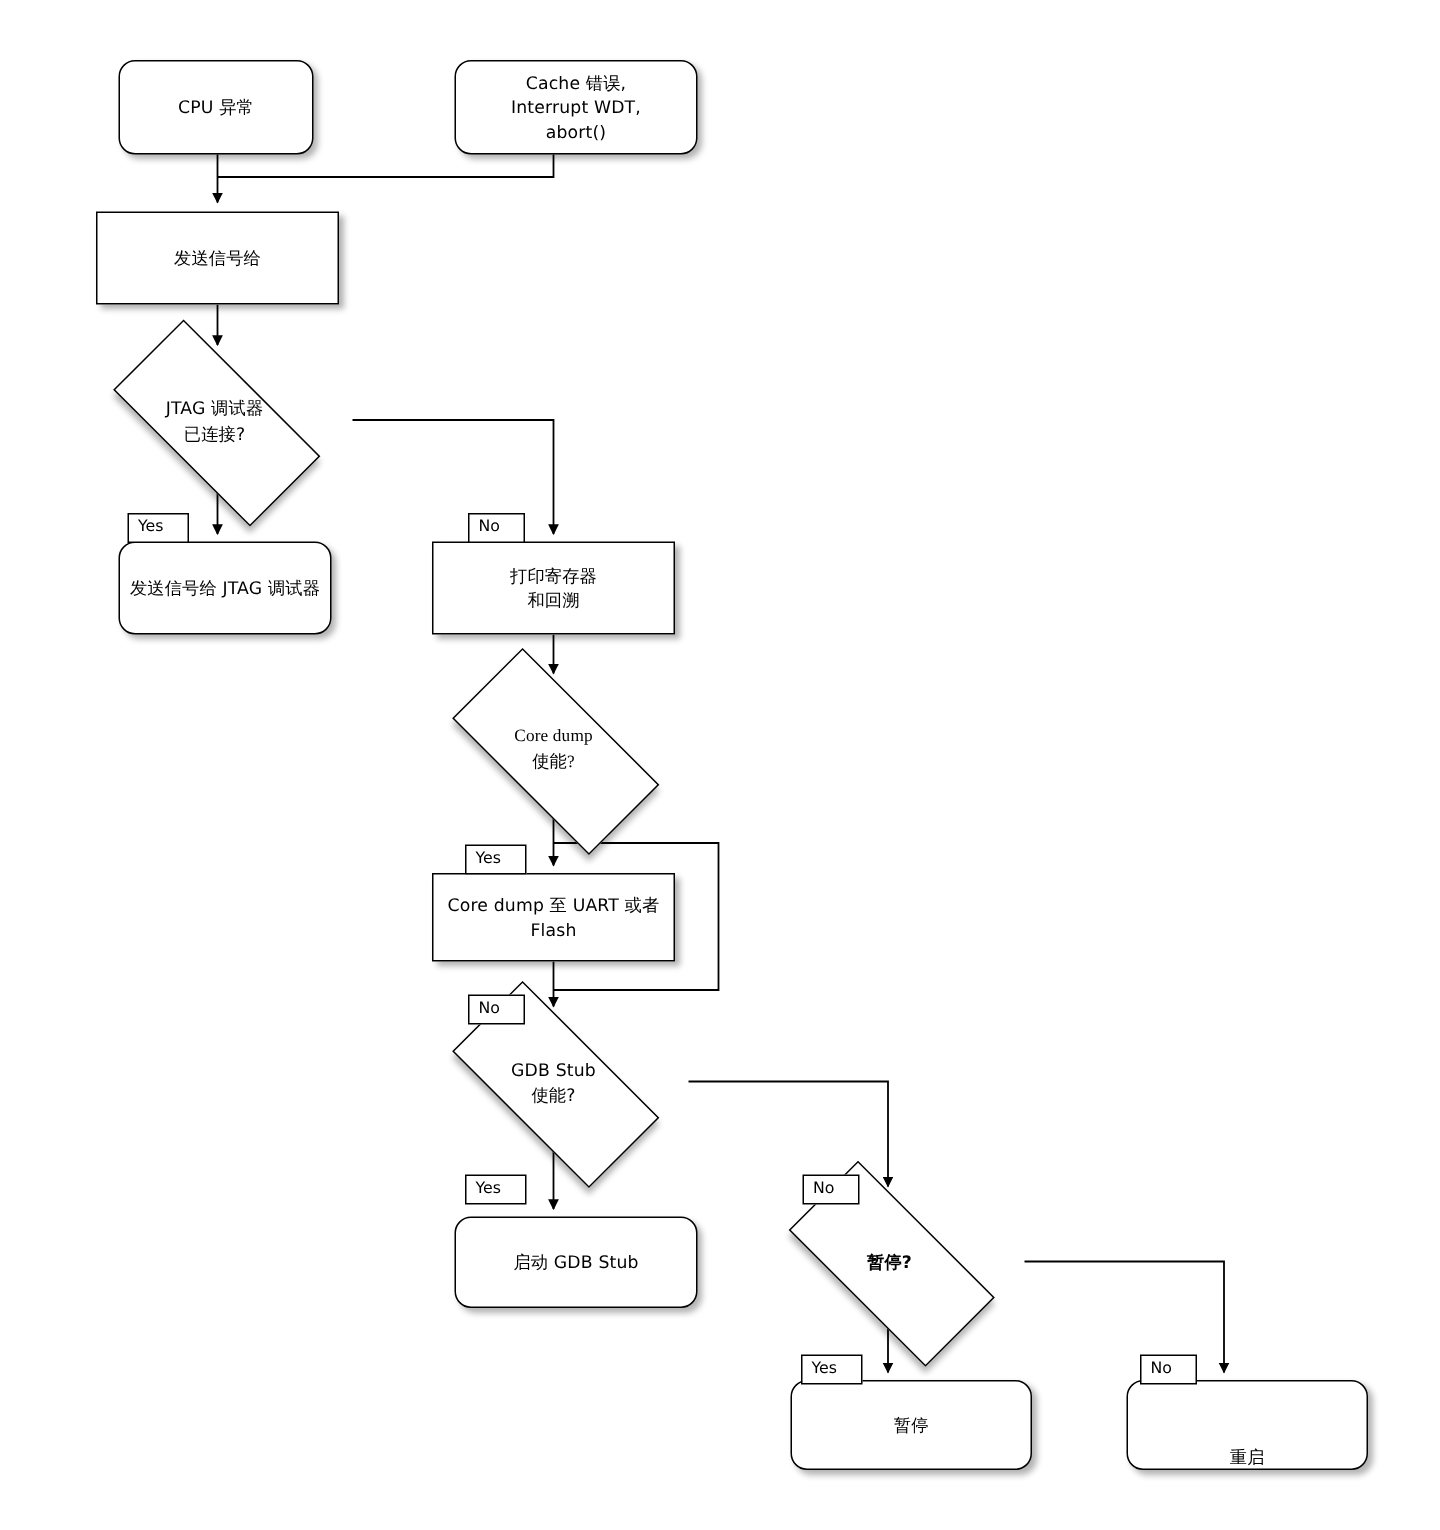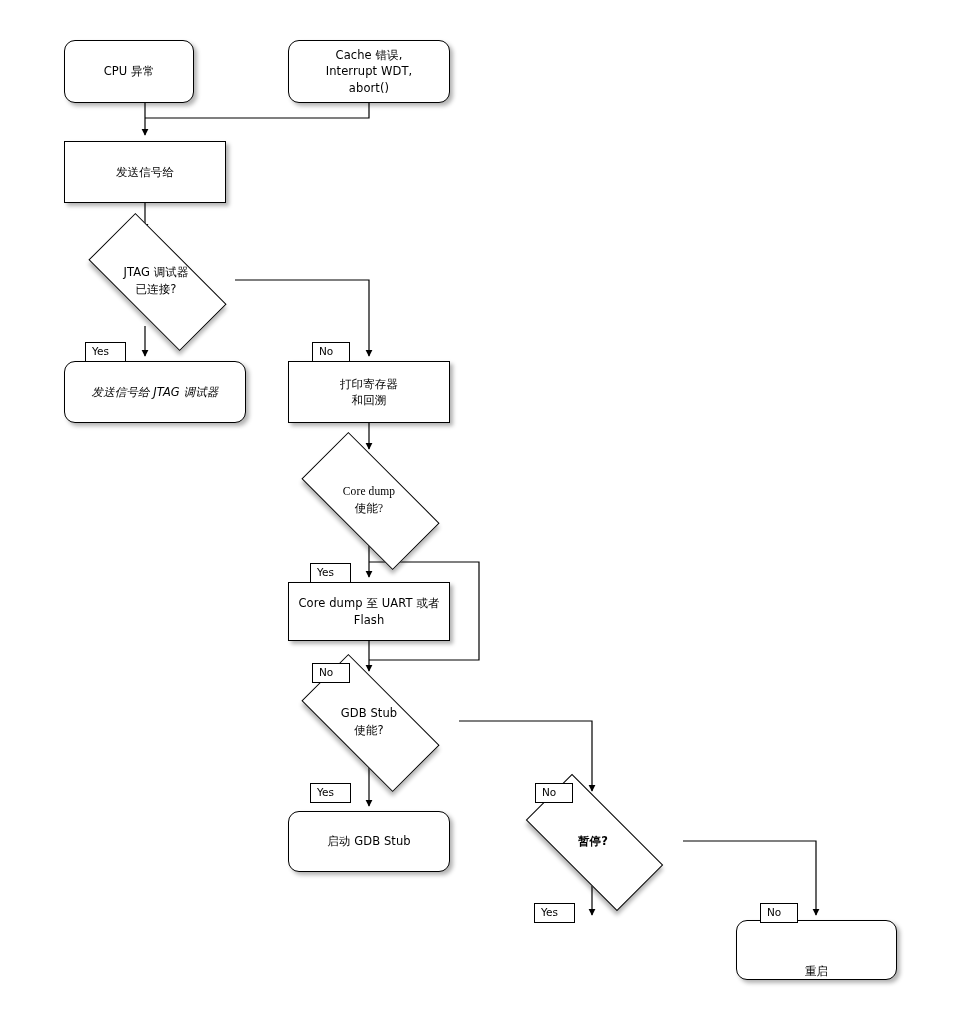--- a/index.html
+++ b/index.html
@@ -46,20 +46,21 @@
     font-size: 11.5px;
     letter-spacing: 0.1px;
     padding: 0 6px;
   }
 
   
   .node.rounded {
     border: 1px solid #000000;
     border-radius: 11px;
     box-shadow: 3px 3px 4px rgba(0,0,0,0.30);
+    margin-left: 15px;
   }
   
   .node.rect {
     border: 1px solid #000000;
     border-radius: 0;
     box-shadow: 3px 3px 4px rgba(0,0,0,0.30);
   }
 
   
   .node.diamond {
@@ -143,28 +144,28 @@
   <div class="node rounded" style="left:288px; top:40px; width:162px; height:63px;">
     <span class="label">Cache 错误,
 Interrupt WDT,
 abort()</span>
   </div>
 
   <div class="node rect" style="left:64px; top:141px; width:162px; height:62px;">
     <span class="label">发送信号给</span>
   </div>
 
-  <div class="node diamond" style="left:66px; top:235px; width:180px; height:91px;">
+  <div class="node diamond" style="left:53px; top:235px; width:180px; height:91px;">
     <span class="dia-shape" style="width:127px; height:64px; margin-left:-63.5px; margin-top:-32px;
                  transform: rotate(45deg) scale(1, 1.006);"></span>
     <span class="label">JTAG 调试器
 已连接?</span>
   </div>
 
-  <div class="node rounded" style="left:64px; top:361px; width:182px; height:62px;font-style:italic;">
+  <div class="node rounded" style="left:64px; top:361px; width:142px; height:62px;">
     <span class="label">发送信号给 JTAG 调试器</span>
   </div>
 
   <div class="node rect" style="left:288px; top:361px; width:162px; height:62px;">
     <span class="label">打印寄存器
 和回溯</span>
   </div>
 
   <div class="node diamond" style="left:279px; top:454px; width:180px; height:91px;font-family:Liberation Serif, serif;">
     <span class="dia-shape" style="width:127px; height:64px; margin-left:-63.5px; margin-top:-32px;
@@ -187,20 +188,23 @@
   <div class="node rounded" style="left:288px; top:811px; width:162px; height:61px;">
     <span class="label">启动 GDB Stub</span>
   </div>
 
   <div class="node diamond" style="left:503px; top:796px; width:180px; height:90px;font-weight:bold;">
     <span class="dia-shape" style="width:127px; height:63px; margin-left:-63.5px; margin-top:-31.5px;
                  transform: rotate(45deg) scale(1, 1.006);"></span>
     <span class="label">暂停?</span>
   </div>
 
+  <div class="node rounded" style="left:512px; top:920px; width:161px; height:60px;">
+    <span class="label">暂停</span>
+  </div>
 
   <div class="node rounded" style="left:736px; top:920px; width:161px; height:60px;align-items:flex-end;">
     <span class="label">重启</span>
   </div>
 
   <div class="edge-label" style="left:85px; top:342px;">Yes</div>
   <div class="edge-label" style="left:312px; top:342px;">No</div>
   <div class="edge-label" style="left:310px; top:563px;">Yes</div>
   <div class="edge-label" style="left:312px; top:663px;">No</div>
   <div class="edge-label" style="left:310px; top:783px;">Yes</div>

